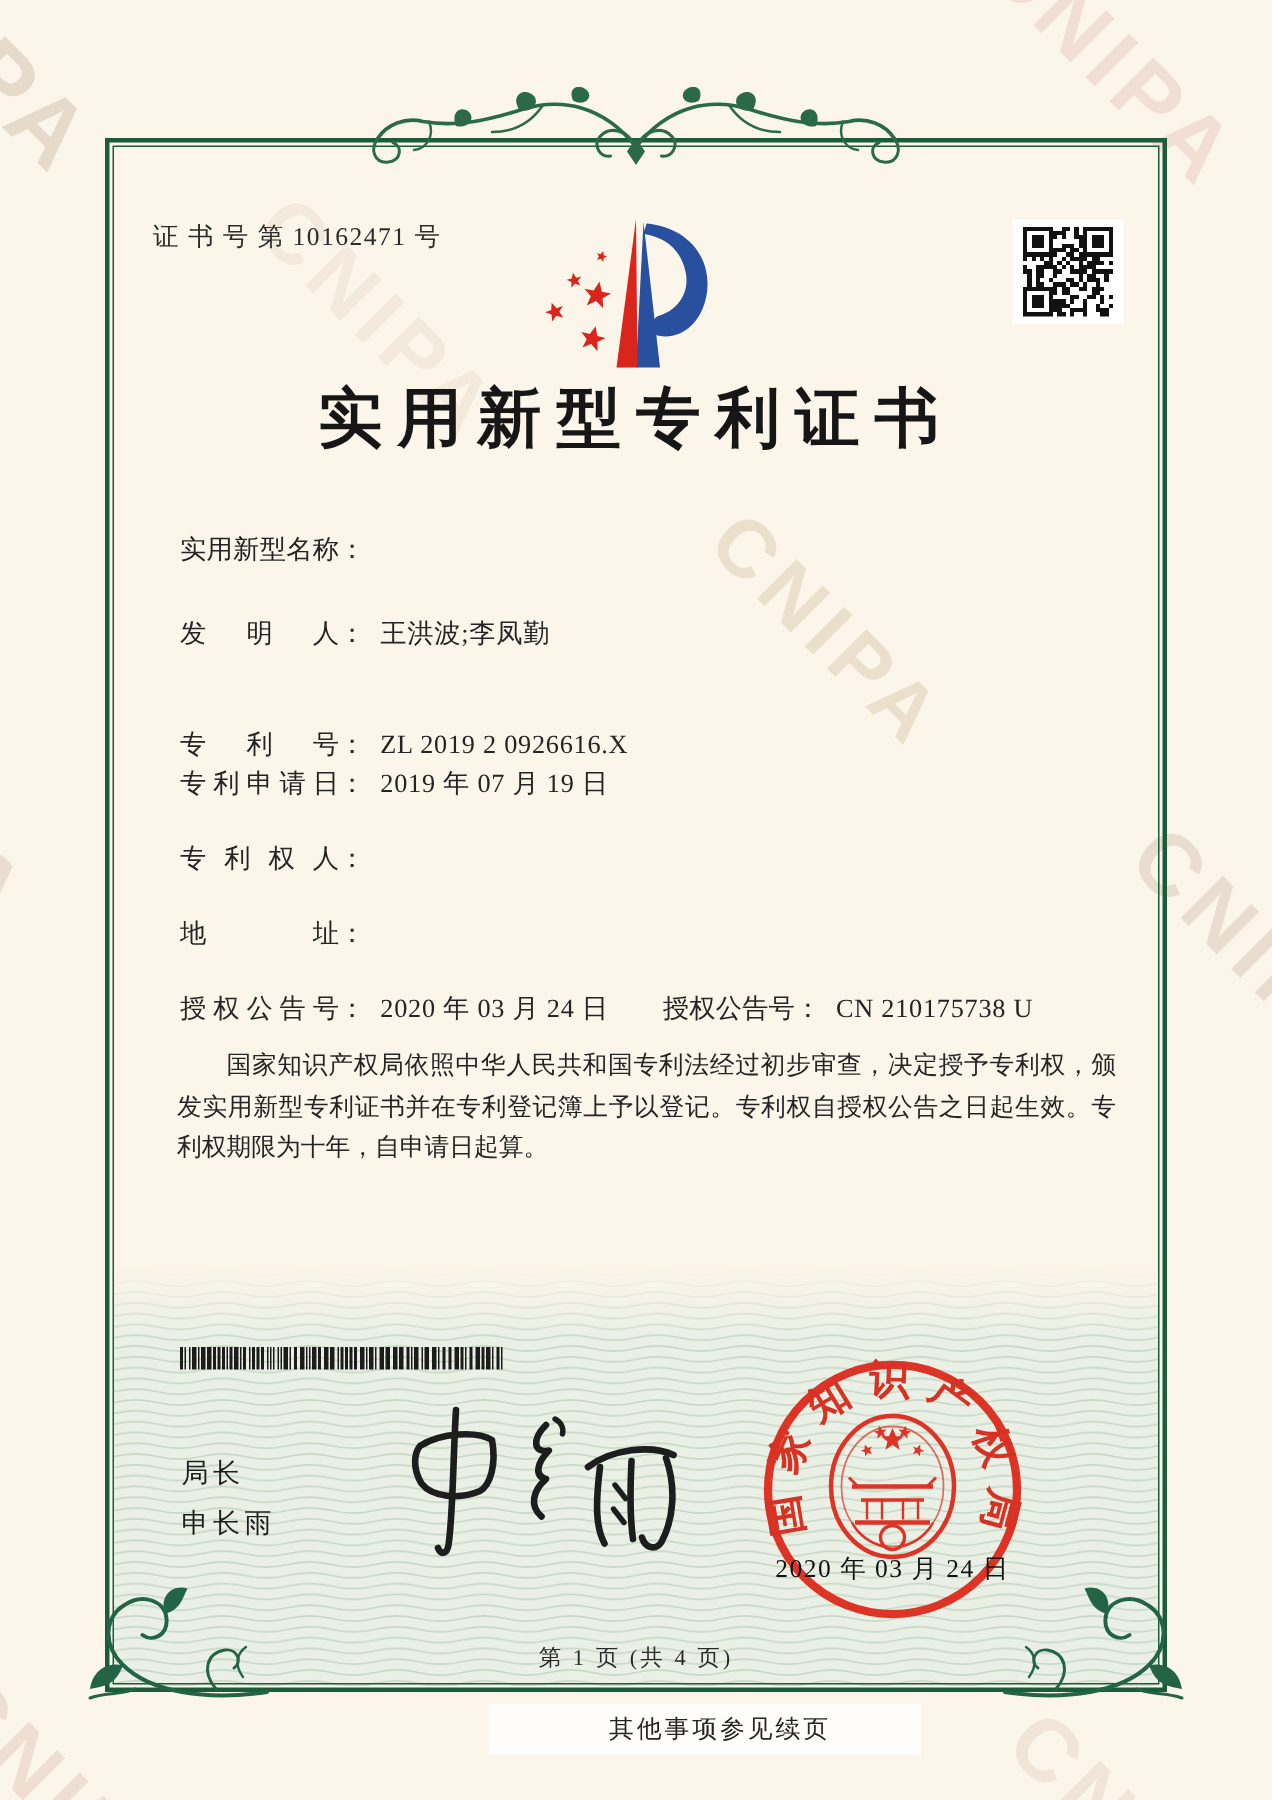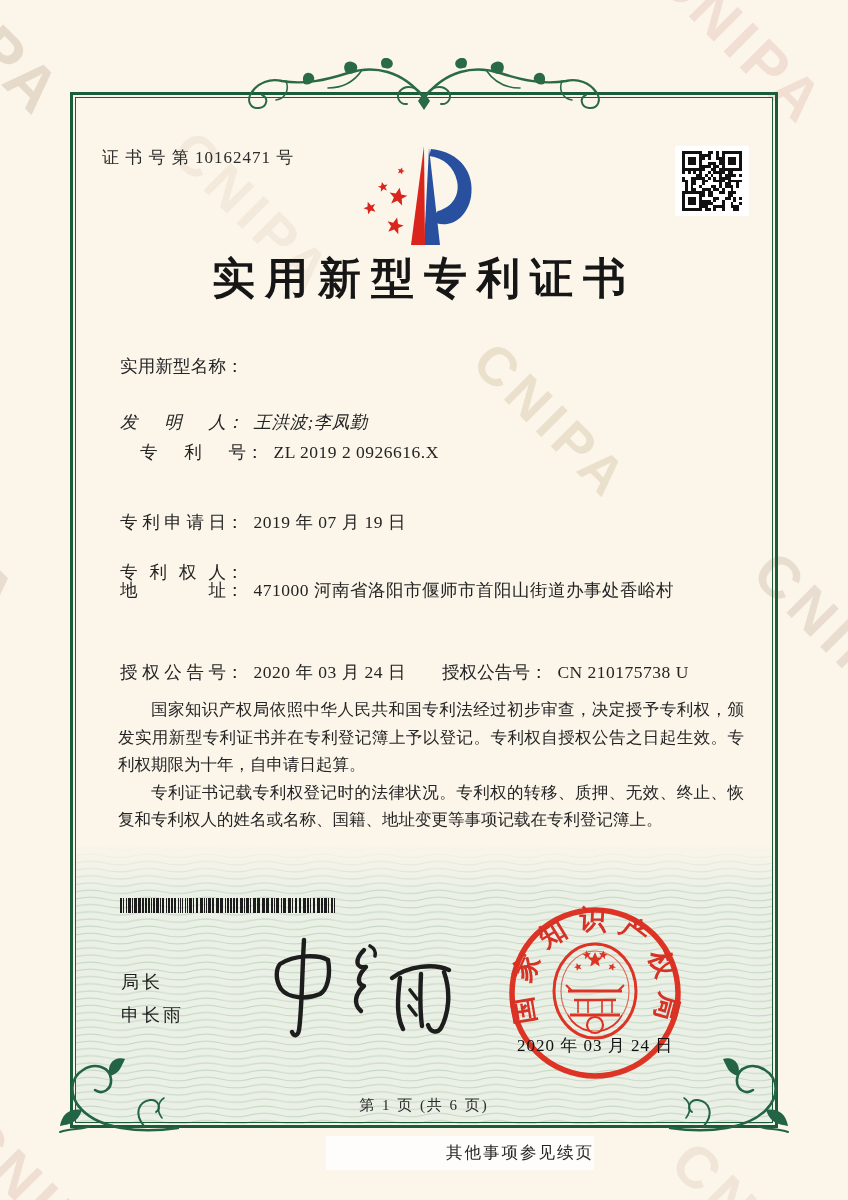--- a/index.html
+++ b/index.html
@@ -64,25 +64,25 @@
   
   .field-row{
     position:absolute;left:120px;right:90px;
     font-size:17.5px;color:#242424;
     display:flex;align-items:baseline;white-space:nowrap;
   }
   .f-label{display:inline-block;width:106px;text-align:justify;text-align-last:justify;}
   .f-colon{display:inline-block;margin-right:10px;}
   .f-value{letter-spacing:.5px;}
   .row-1{top:354px;}
-  .row-2{top:410px;font-style:italic;}
-  .row-3{top:440px;margin-left:20px;}
+  .row-2{top:410px;}
+  .row-3{top:484px;}
   .row-4{top:510px;}
   .row-5{top:560px;}
-  .row-6{top:578px;}
+  .row-6{top:610px;font-family:Liberation Mono, monospace;}
   .row-7{top:660px;}
   .pair2{margin-left:36px;display:inline-flex;align-items:baseline;}
   .pair2 .f-label{width:88px;}
   
   .body-text{
     position:absolute;left:118px;right:104px;top:696px;
     font-size:16.5px;line-height:27.5px;text-align:justify;color:#242424;
   }
   .body-text p{margin:0;text-indent:2em;}
   
@@ -105,21 +105,21 @@
     text-align:center;font-size:17px;letter-spacing:1px;color:#111;
   }
   
   .page-number{
     position:absolute;left:70px;right:70px;top:1096px;
     text-align:center;font-size:15px;letter-spacing:2px;color:#2a2a2a;
   }
   .footer-band{
     position:absolute;left:326px;top:1136px;width:268px;height:34px;
     background:rgba(255,255,255,.8);
-    display:flex;align-items:center;justify-content:flex-end;
+    display:flex;align-items:center;justify-content:center;padding-left:20px;
   }
   .footer-band span{font-size:16.5px;letter-spacing:2px;color:#242424;}
   
   .ornament-top{position:absolute;left:242px;top:58px;width:364px;height:60px;}
   .corner-left{position:absolute;left:52px;top:1056px;width:128px;height:80px;}
   .corner-right{position:absolute;left:668px;top:1056px;width:128px;height:80px;transform:scaleX(-1);}
 </style>
 </head>
 <body>
 
@@ -479,36 +479,34 @@
     <span class="f-colon">：</span>
     <span class="f-value">2019 年 07 月 19 日</span>
 </div>
 <div class="field-row row-5">
   <span class="f-label">专利权人</span>
     <span class="f-colon">：</span>
 </div>
 <div class="field-row row-6">
   <span class="f-label">地址</span>
     <span class="f-colon">：</span>
-    <span class="f-value">471000 河南省洛阳市偃师市首阳山街道办事处香峪村</span>
 </div>
 <div class="field-row row-7">
   <span class="f-label">授权公告号</span>
     <span class="f-colon">：</span>
     <span class="f-value">2020 年 03 月 24 日</span>
   <span class="pair2">
     <span class="f-label">授权公告号</span>
       <span class="f-colon">：</span>
       <span class="f-value">CN 210175738 U</span>
   </span>
 </div>
 
 <div class="body-text">
   <p>国家知识产权局依照中华人民共和国专利法经过初步审查，决定授予专利权，颁发实用新型专利证书并在专利登记簿上予以登记。专利权自授权公告之日起生效。专利权期限为十年，自申请日起算。</p>
-  <p>专利证书记载专利权登记时的法律状况。专利权的转移、质押、无效、终止、恢复和专利权人的姓名或名称、国籍、地址变更等事项记载在专利登记簿上。</p>
 </div>
 
 <div class="barcode" id="barcode">
     <i class="b" style="width:2px"></i>
     <i class="" style="width:1px"></i>
     <i class="b" style="width:1px"></i>
     <i class="" style="width:2px"></i>
     <i class="b" style="width:1px"></i>
     <i class="" style="width:1px"></i>
     <i class="b" style="width:3px"></i>
@@ -686,16 +684,16 @@
       <circle cx="95" cy="122" r="8" stroke-width="2.2"></circle>
       <path d="M89,128 C80,126 72,120 68,112 M101,128 C110,126 118,120 122,112" stroke-width="1.6"></path>
     </g>
   </g>
   <defs>
     <path id="st2" d="M0,-10 L2.9,-3.1 L9.5,-3.1 L4.2,1.2 L5.9,8.1 L0,4 L-5.9,8.1 L-4.2,1.2 L-9.5,-3.1 L-2.9,-3.1 Z"></path>
   </defs>
 </svg>
 <div class="seal-date">2020 年 03 月 24 日</div>
 
-<div class="page-number">第 1 页 (共 6 页)</div>
+<div class="page-number">第 1 页 (共 4 页)</div>
 <div class="footer-band">
   <span>其他事项参见续页</span>
 </div>
 
 </body></html>

